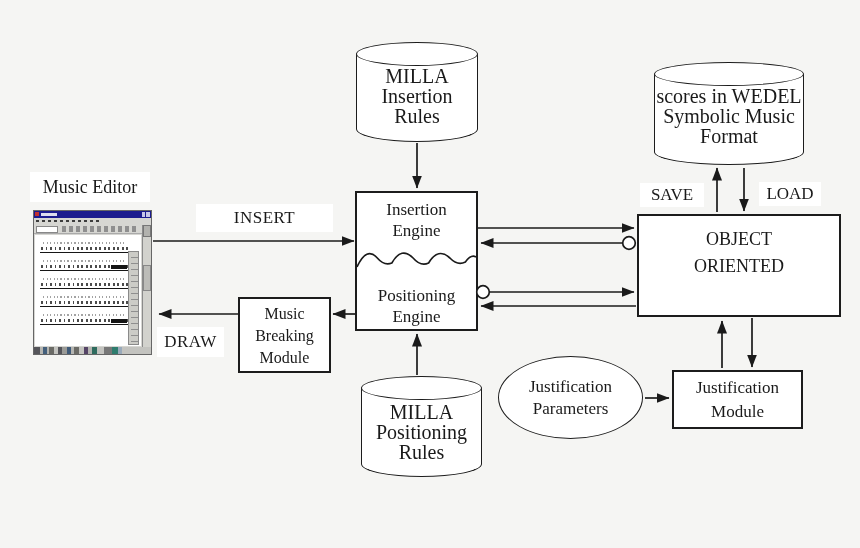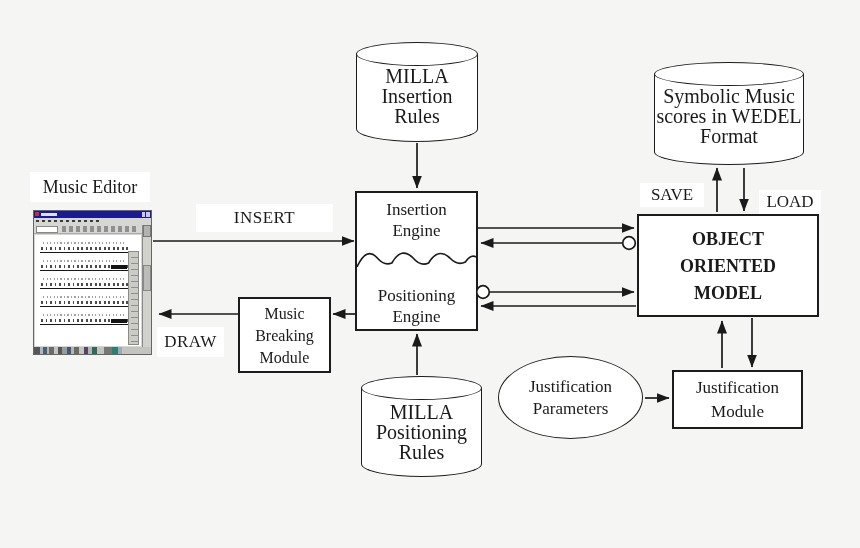--- a/index.html
+++ b/index.html
@@ -21,21 +21,21 @@
   .cyl-body{position:absolute;left:0;right:0;top:12px;bottom:0;border:1.8px solid #1c1c1c;border-top:none;
             border-radius:0 0 50% 50% / 0 0 13px 13px;background:#fff;z-index:1;box-sizing:border-box;}
   .cyl-text{position:absolute;left:0;right:0;z-index:3;text-align:center;font-size:20px;line-height:20px;}
 
   
   .engine-top{position:absolute;top:6px;left:0;right:0;text-align:center;font-size:17px;line-height:21px;}
   .engine-bottom{position:absolute;top:92px;left:0;right:0;text-align:center;font-size:17px;line-height:21px;}
   .wave{position:absolute;left:0;top:50px;width:100%;height:32px;}
 
   
-  #oom-box{left:637px;top:214px;width:182px;height:103px;font-size:18px;line-height:27px;padding-top:10px;font-weight:bold;}
+  #oom-box{left:637px;top:214px;width:204px;height:103px;font-size:18px;line-height:27px;padding-top:10px;}
   #engine-box{left:355px;top:191px;width:123px;height:140px;}
   #lbm-box{left:238px;top:297px;width:93px;height:76px;font-size:16px;line-height:22px;padding-top:4px;}
   #jm-box{left:672px;top:370px;width:131px;height:59px;font-size:17px;line-height:24px;padding-top:4px;}
 
   
   #jp-ellipse{left:498px;top:356px;width:145px;height:83px;border:1.8px solid #1c1c1c;border-radius:50%;
               background:#fff;z-index:3;display:flex;flex-direction:column;align-items:center;
               justify-content:center;font-size:17px;line-height:22px;}
 
   
@@ -44,21 +44,21 @@
   #cyl-wedel{left:654px;top:62px;width:150px;height:103px;}
   #cyl-wedel .cyl-text{top:24px;}
   #cyl-pos{left:361px;top:376px;width:121px;height:101px;}
   #cyl-pos .cyl-text{top:26px;}
 
   
   #lbl-music-editor{left:30px;top:172px;width:120px;height:30px;font-size:18px;text-align:center;}
   #lbl-insert{left:196px;top:204px;width:137px;height:28px;letter-spacing:.5px;}
   #lbl-draw{left:157px;top:327px;width:67px;height:30px;letter-spacing:.5px;}
   #lbl-save{left:640px;top:183px;width:64px;height:24px;}
-  #lbl-load{left:759px;top:182px;width:62px;height:24px;margin-top:8px;}
+  #lbl-load{left:759px;top:182px;width:62px;height:24px;}
   #lbl-context{left:487px;top:257px;width:150px;height:27px;font-size:16px;}
 
   
   #win{left:33px;top:210px;width:119px;height:145px;background:#d6d6d2;border:1px solid #666;z-index:3;}
   .win-titlebar{position:relative;height:7px;background:#1b1b8e;}
   .win-icon{position:absolute;left:1px;top:1px;width:4px;height:4px;background:#c03030;}
   .win-title-dash{position:absolute;left:7px;top:2px;width:16px;height:3px;background:rgba(255,255,255,.85);}
   .win-buttons{position:absolute;right:1px;top:1px;width:8px;height:5px;
                background:linear-gradient(90deg,#c8c8e8 0 3.5px,#1b1b8e 3.5px 4.5px,#c8c8e8 4.5px 8px);}
   .win-menubar{height:6px;background:#d6d6d2;
@@ -147,22 +147,22 @@
       <div>MILLA</div>
       <div>Insertion</div>
       <div>Rules</div>
     </div>
   </div>
 
   <div class="cylinder" id="cyl-wedel">
     <div class="cyl-body"></div>
     <div class="cyl-top"></div>
     <div class="cyl-text">
+      <div>scores in WEDEL</div>
       <div>Symbolic Music</div>
-      <div>scores in WEDEL</div>
       <div>Format</div>
     </div>
   </div>
 
   <div class="cylinder" id="cyl-pos">
     <div class="cyl-body"></div>
     <div class="cyl-top"></div>
     <div class="cyl-text">
       <div>MILLA</div>
       <div>Positioning</div>
@@ -180,21 +180,20 @@
     </svg>
     <div class="engine-bottom">
       <div>Positioning</div>
       <div>Engine</div>
     </div>
   </div>
 
   <div class="shape box" id="oom-box">
     <div>OBJECT</div>
     <div>ORIENTED</div>
-    <div>MODEL</div>
   </div>
 
   <div class="shape box" id="lbm-box">
     <div>Music</div>
     <div>Breaking</div>
     <div>Module</div>
   </div>
 
   <div class="shape box" id="jm-box">
     <div>Justification</div>

